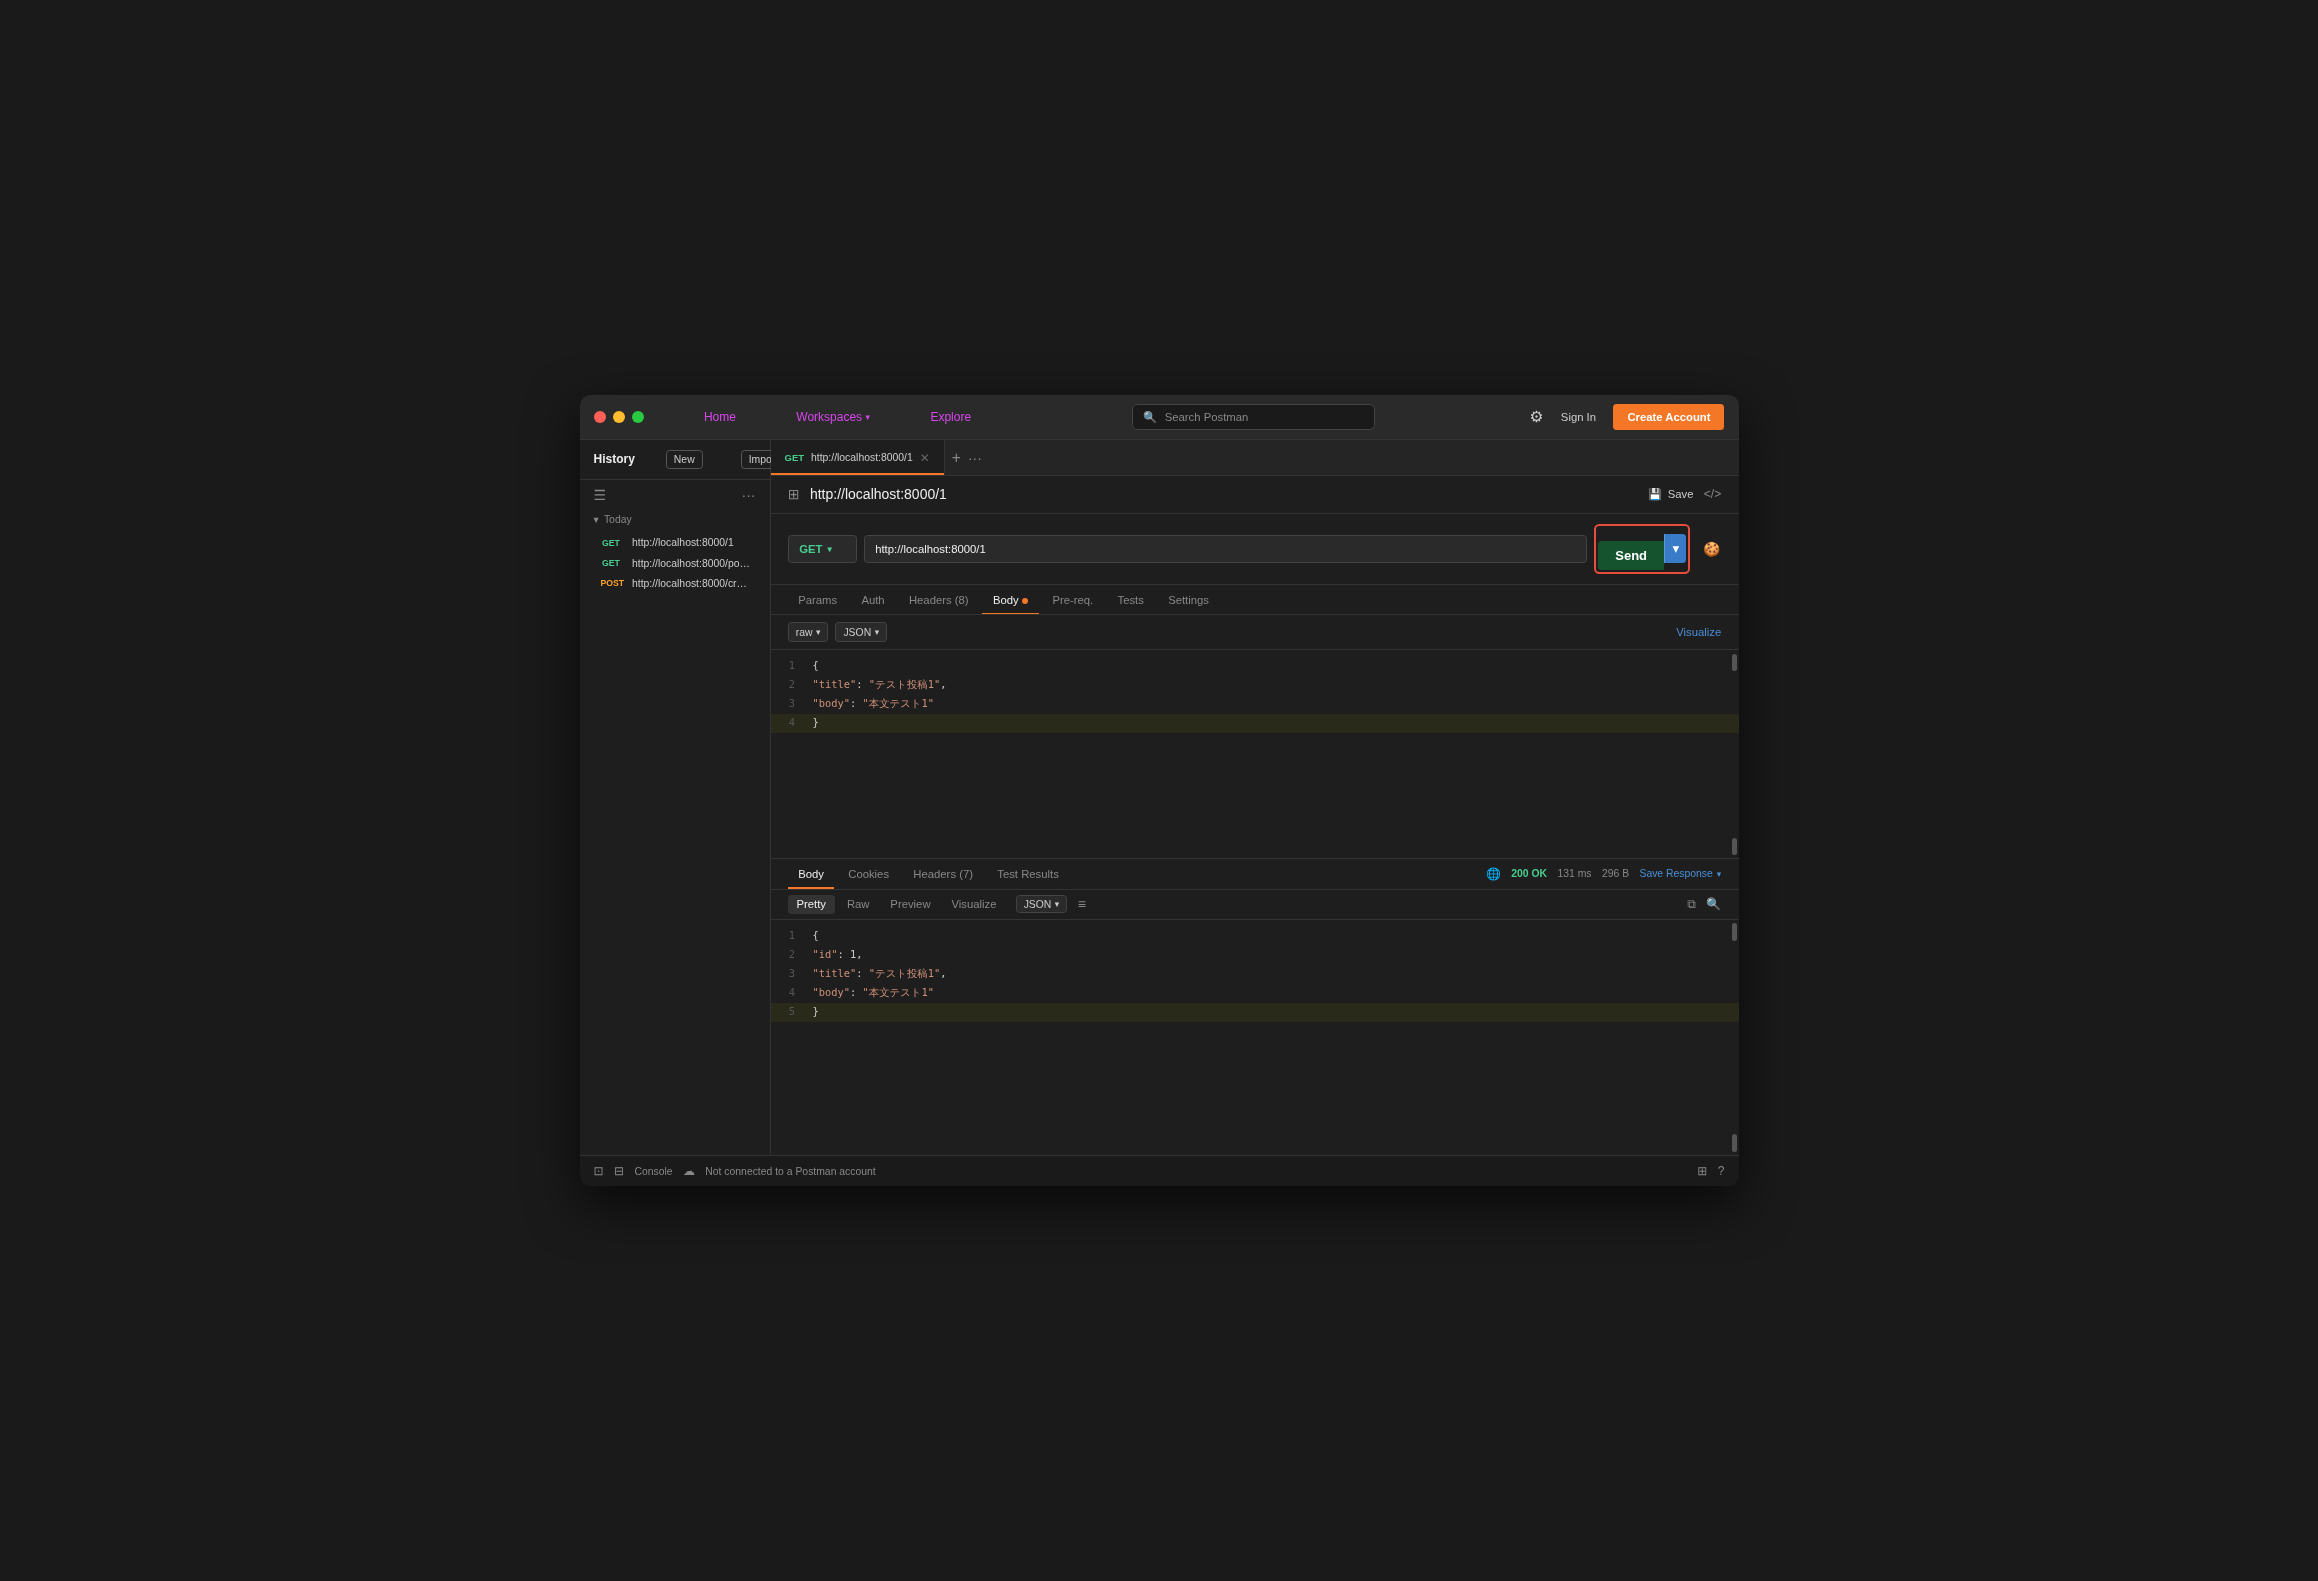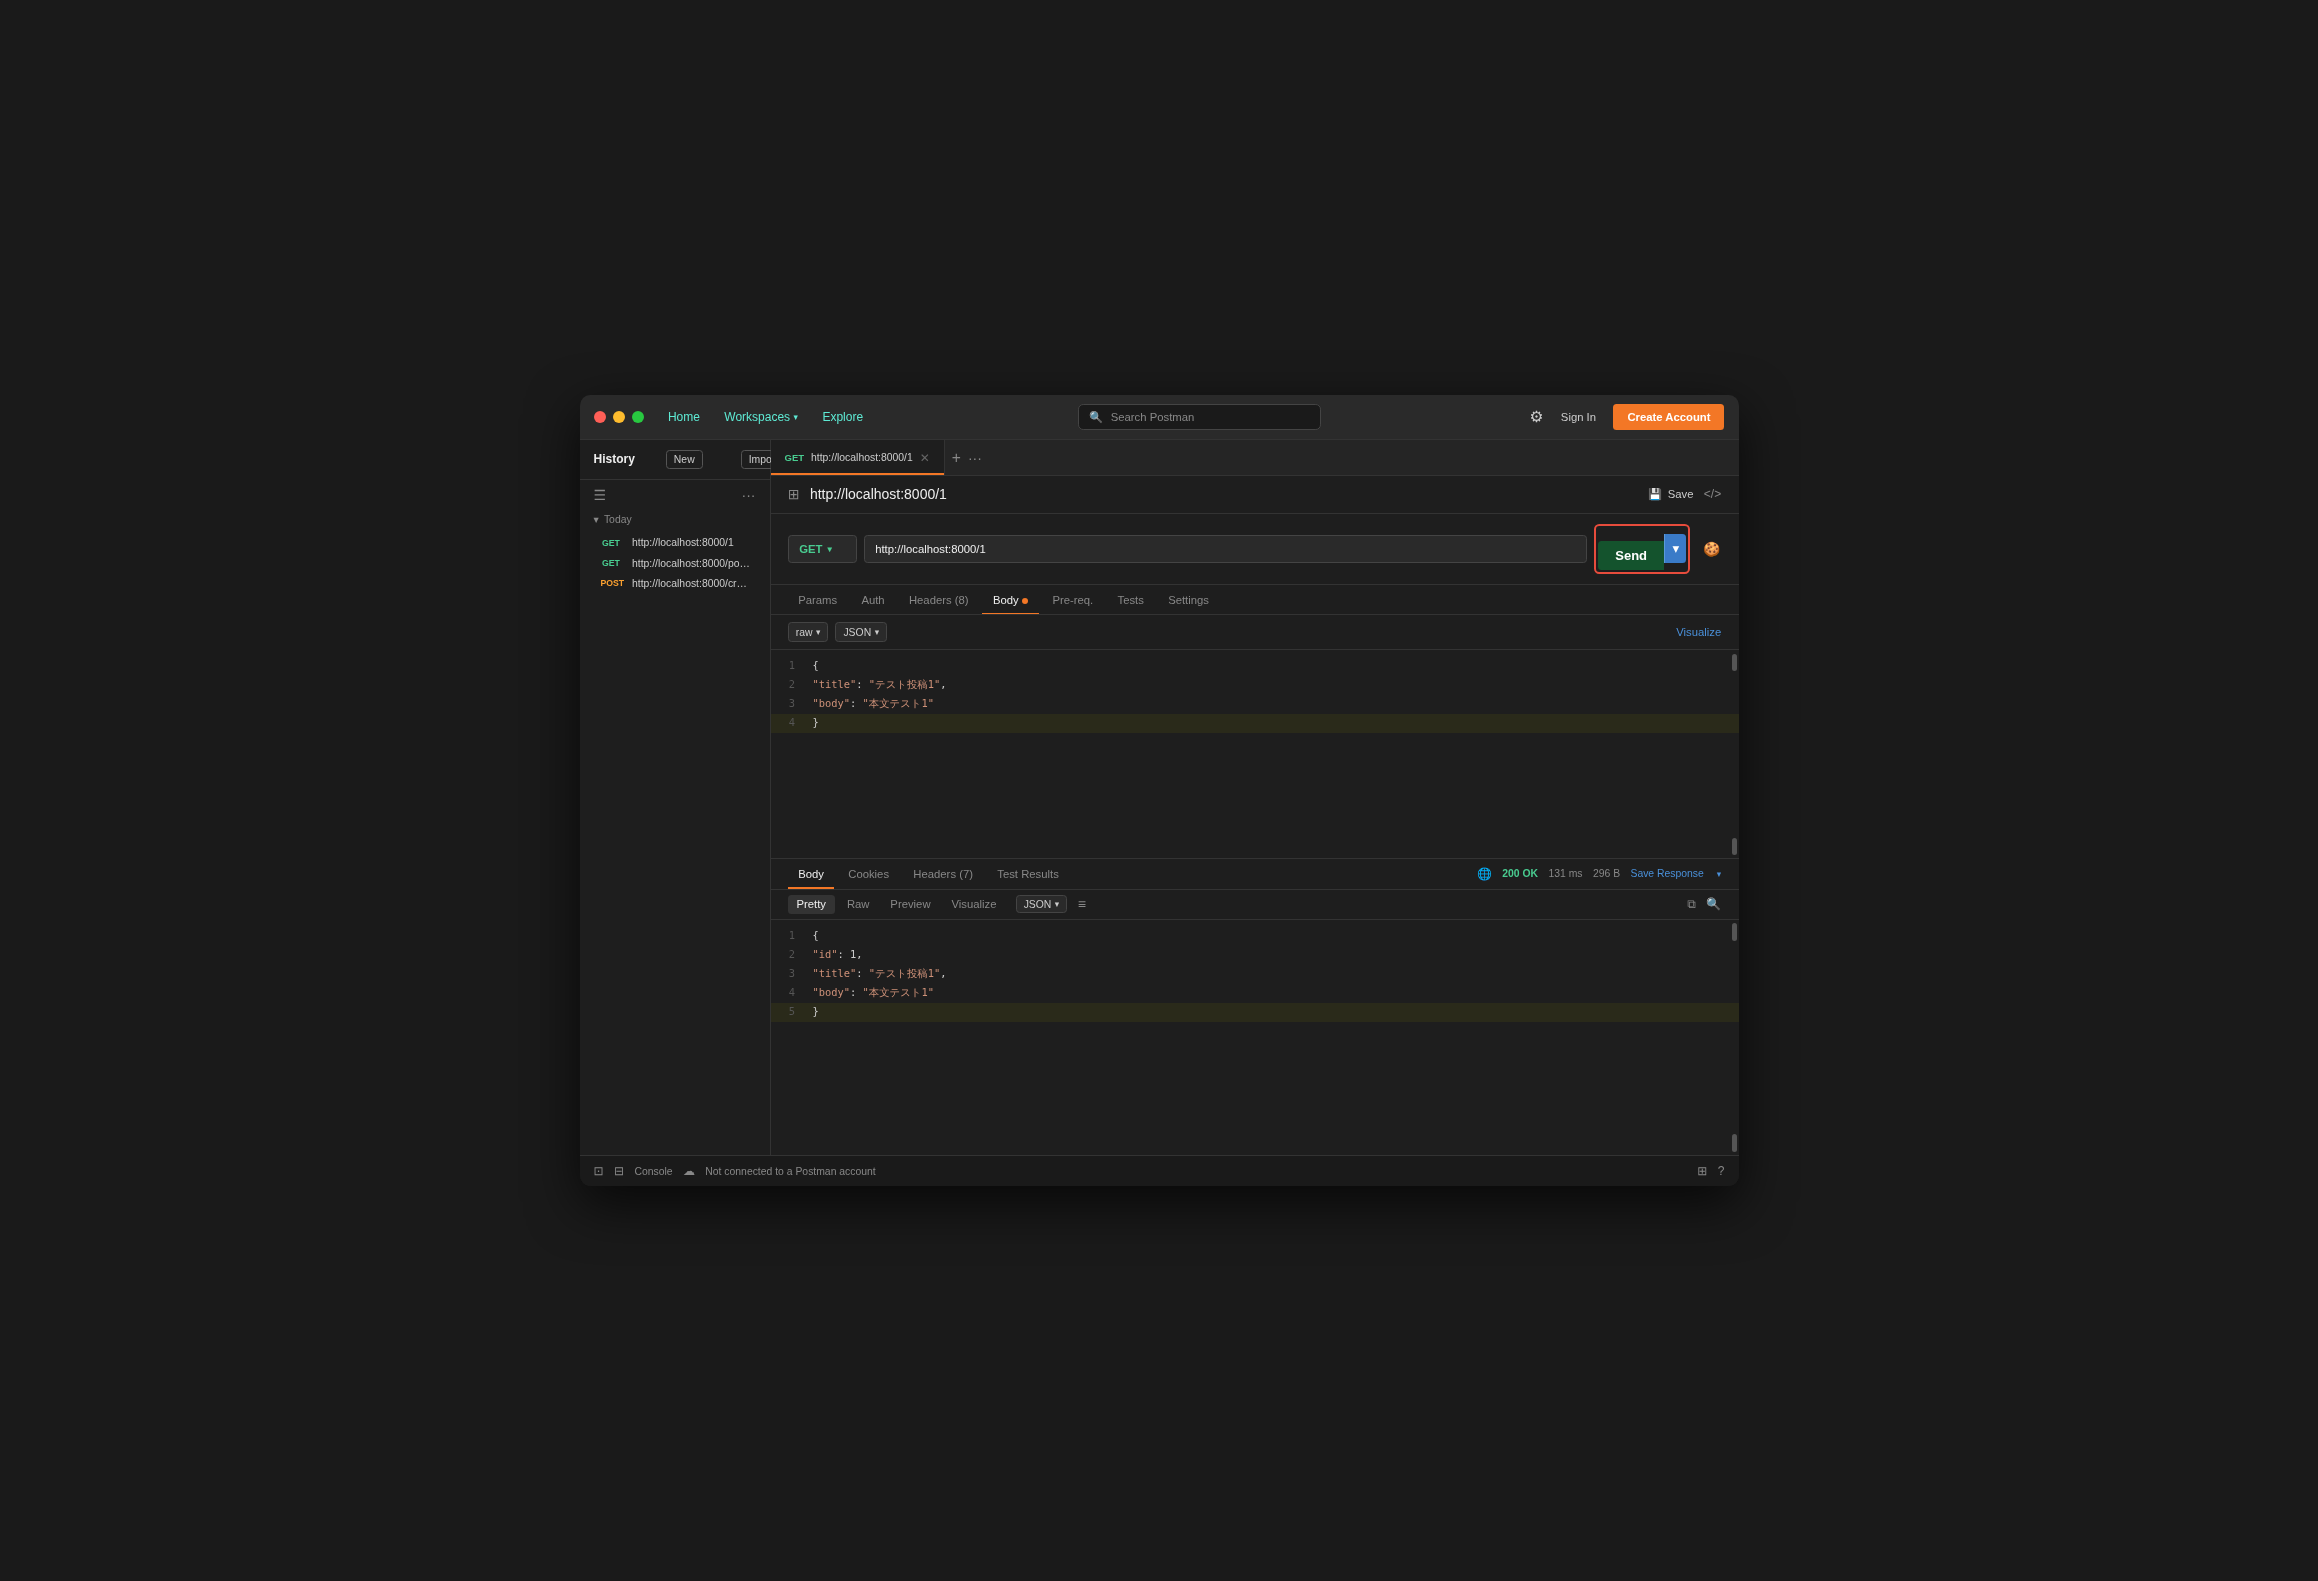--- a/index.html
+++ b/index.html
@@ -39,25 +39,26 @@
     }
     .traffic-light {
       width: 12px;
       height: 12px;
       border-radius: 50%;
     }
     .tl-red { background: #ff5f57; }
     .tl-yellow { background: #febc2e; }
     .tl-green { background: #28c840; }
     .nav-item {
-      color: #5eead4;
+      color: #d946ef;
       font-size: 12px;
       cursor: pointer;
       padding: 3.5px 7px;
       border-radius: 3.5px;
+      margin-left: 36px;
     }
     .nav-workspaces {
       display: flex;
       align-items: center;
       gap: 3.5px;
     }
     .search-bar {
       margin-left: auto;
       margin-right: auto;
       width: 243px;
@@ -499,21 +500,21 @@
     .status-globe { color: #888; font-size: 12px; }
     .status-ok { color: #49cc90; font-weight: 600; }
     .status-time { color: #888; }
     .status-size { color: #888; }
     .save-response-btn {
       color: #4a90d9;
       font-size: 10.4px;
       cursor: pointer;
       display: flex;
       align-items: center;
-      gap: 13px;
+      gap: 4px;
       background: none;
       border: none;
     }
     
     .response-body-tabs {
       display: flex;
       align-items: center;
       padding: 5.2px 17.3px;
       gap: 3.5px;
       border-bottom: 0.9px solid #333;

